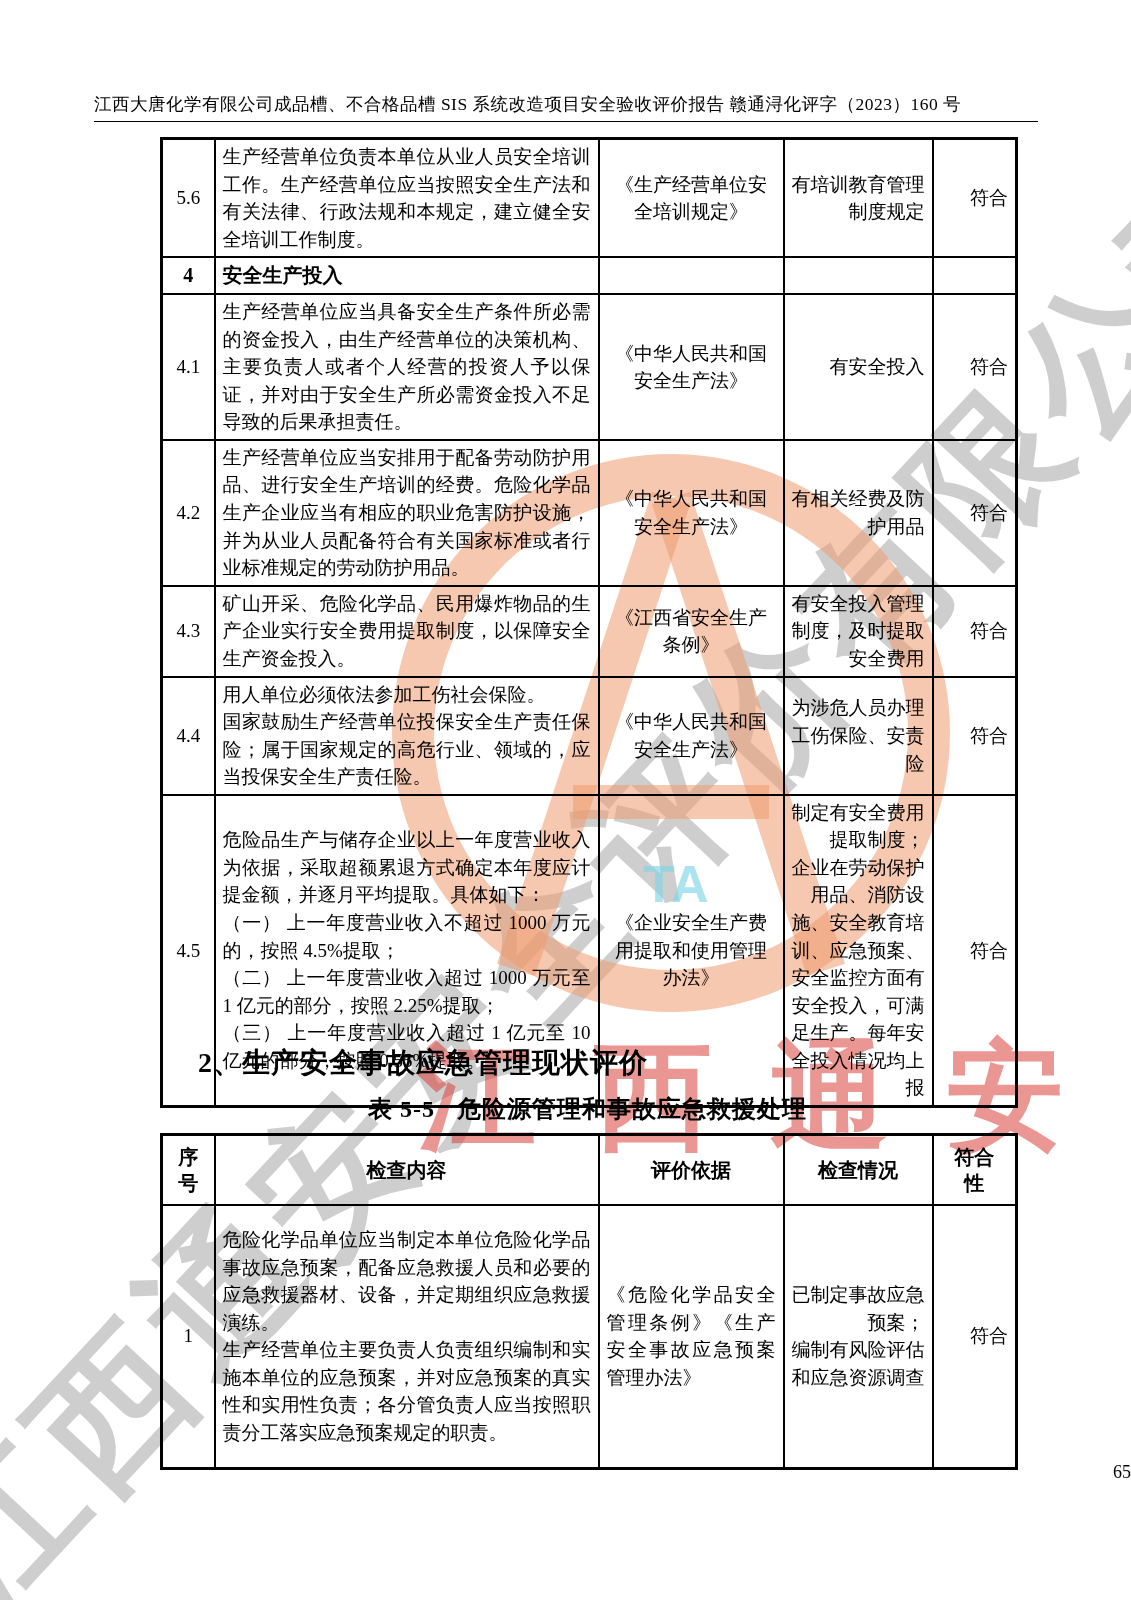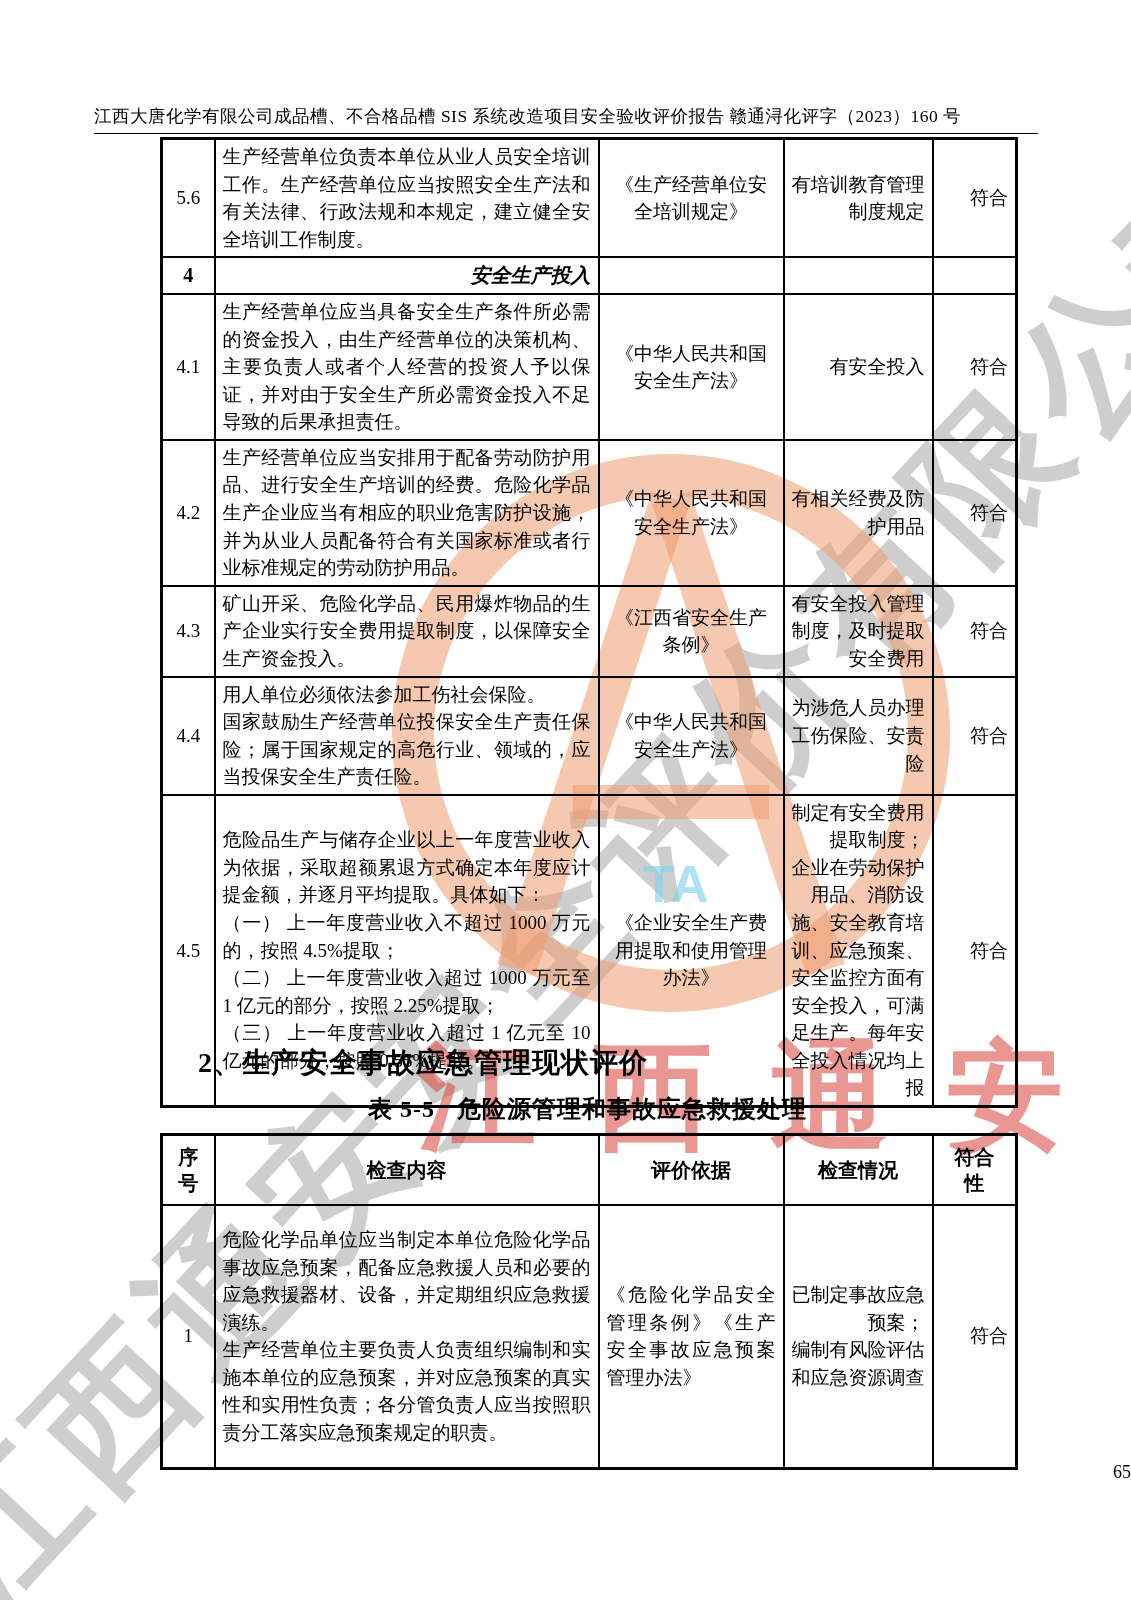--- a/index.html
+++ b/index.html
@@ -27,21 +27,21 @@
   .wm-red{
     left:418px;top:1018px;
     font-size:118px;font-weight:bold;letter-spacing:58px;
     color:rgba(216,66,58,0.55);
     font-family:"Liberation Sans", sans-serif;
     white-space:nowrap;
   }
   
   .content{position:relative;z-index:1;}
   .doc-header{
-    position:absolute;left:94px;top:104px;width:944px;
+    position:absolute;left:94px;top:92px;width:944px;
     font-size:17.5px;letter-spacing:0.5px;
     padding-bottom:5px;border-bottom:1.5px solid #000;
     white-space:nowrap;
   }
   table.doc-table{
     position:absolute;left:160px;width:855px;
     border-collapse:collapse;table-layout:fixed;
     border:3px solid #000;
   }
   .tbl1{top:137px;}
@@ -52,21 +52,21 @@
     padding:3px 7px;vertical-align:middle;
     font-weight:normal;
     word-break:break-all;
   }
   .c-no{text-align:center;padding:3px 2px;}
   .c-content{text-align:justify;white-space:pre-line;margin-top:44px;}
   .c-basis{text-align:center;white-space:pre-line;}
   .c-situation{text-align:right;white-space:pre-line;}
   .c-conf{text-align:right;}
   tr.section-row td{font-weight:bold;font-size:20px;}
-  tr.section-row .c-content{text-align:right;font-style:italic;}
+  tr.section-row .c-content{text-align:left;}
   .tbl2 th{font-weight:bold;font-size:20px;text-align:center;line-height:1.3;}
   .tbl2 th.h-conf{padding:8px 14px;}
   .sec-heading{
     position:absolute;left:198px;top:1044px;
     font-size:28px;font-weight:bold;letter-spacing:1px;
   }
   .tbl-caption{
     position:absolute;left:160px;top:1093px;width:855px;
     text-align:center;font-size:24px;font-weight:bold;letter-spacing:1px;
   }

